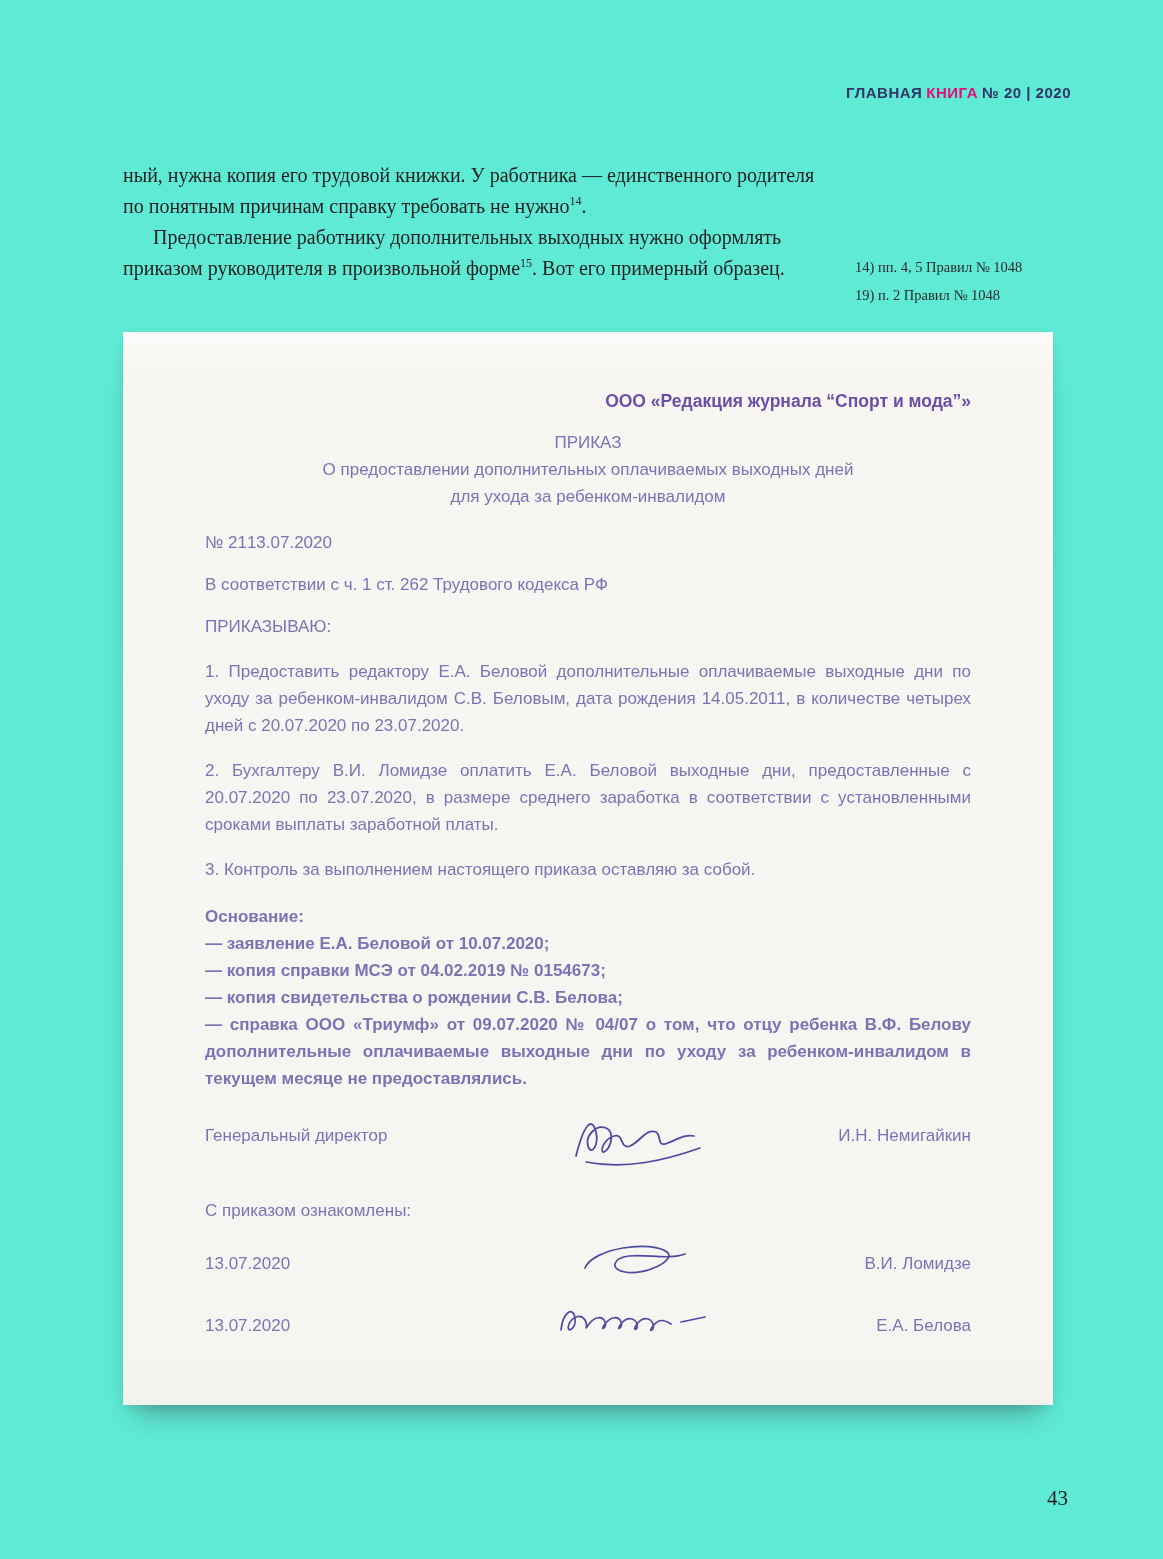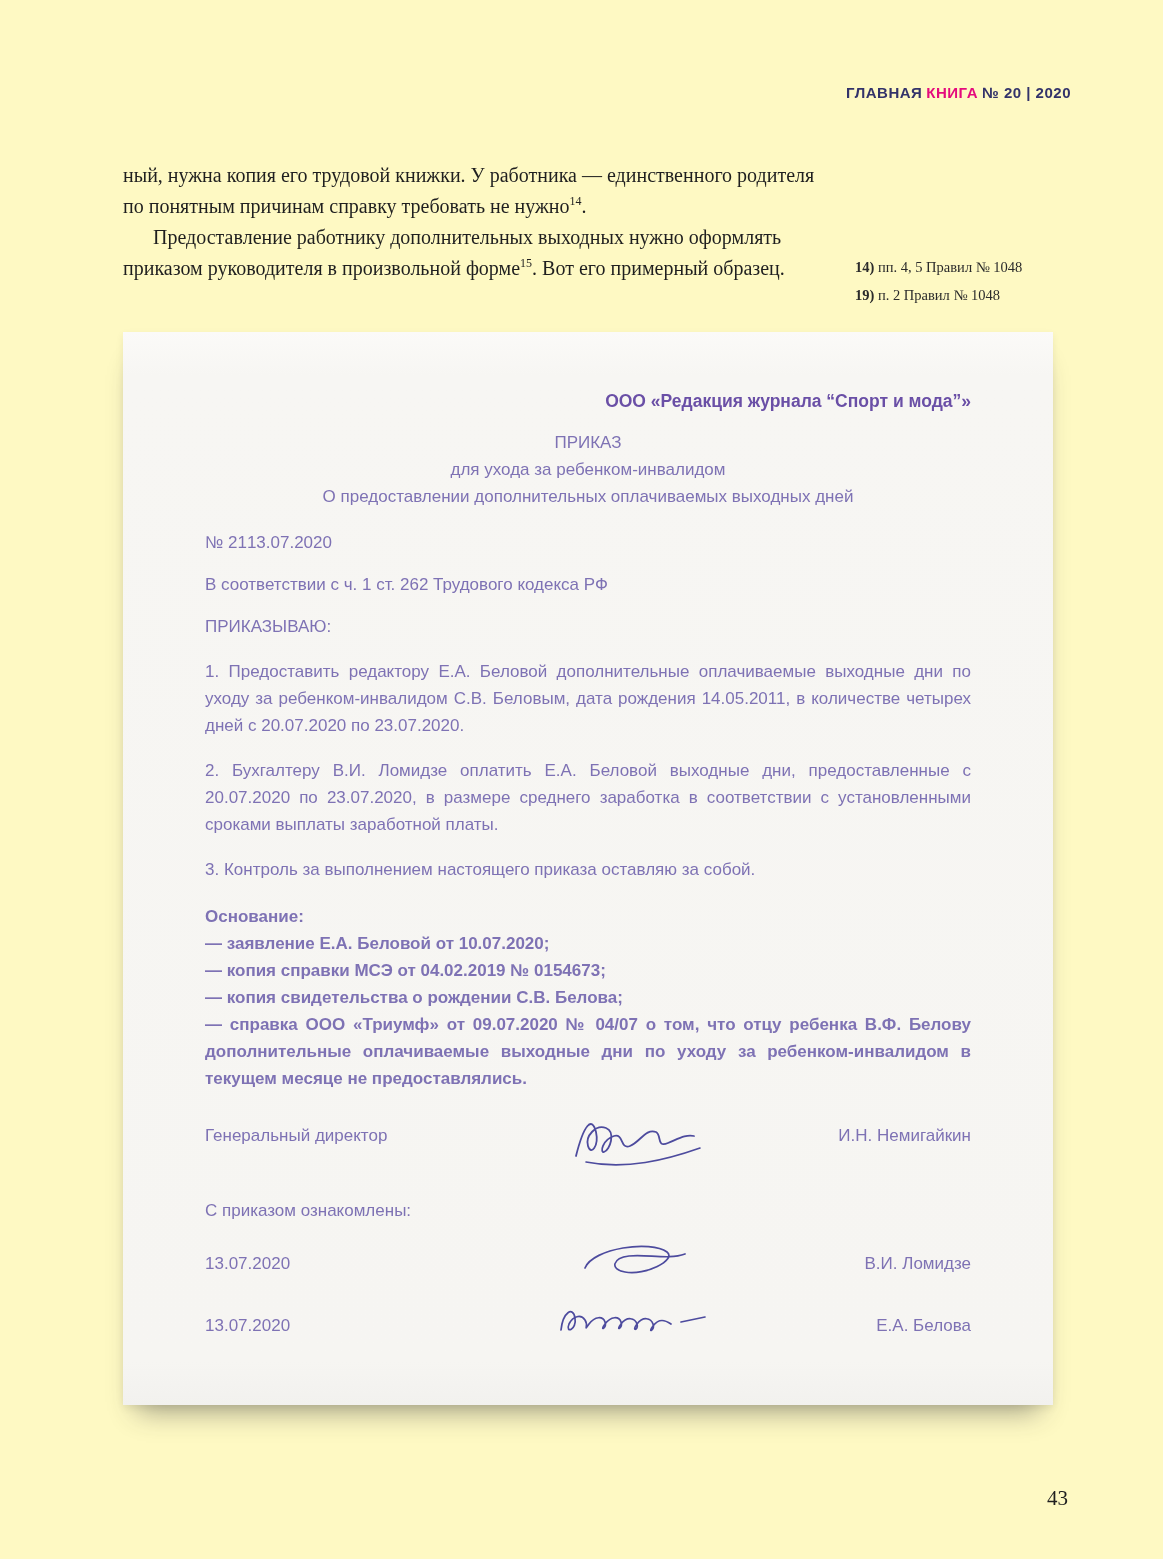--- a/index.html
+++ b/index.html
@@ -2,21 +2,21 @@
 <html><head>
 <meta charset="utf-8">
 <style>
   * { margin: 0; padding: 0; box-sizing: border-box; }
   html, body { background: #e9e9e9; }
   .page {
     position: relative;
     width: 1163px;
     height: 1559px;
     margin: 0 auto;
-    background: #fef9c3;
+    background: #5eead4;
     font-family: "Liberation Serif", serif;
     overflow: hidden;
   }
 
   
   .masthead {
     position: absolute;
     top: 84px;
     right: 92px;
     font-family: "Liberation Sans", sans-serif;
@@ -44,21 +44,21 @@
   
   .footnotes {
     position: absolute;
     left: 855px;
     top: 253px;
     width: 230px;
     font-size: 14.5px;
     line-height: 28px;
     color: #2b2b2b;
   }
-  .footnotes b { font-weight: bold; }
+  .footnotes b { font-weight: normal; }
 
   
   .order-doc {
     position: absolute;
     left: 123px;
     top: 332px;
     width: 930px;
     height: 1073px;
     background: #f7f6f3;
     background: linear-gradient(180deg, #fbfaf8 0%, #f7f6f3 4%, #f6f5f2 96%, #f2f1ee 100%);
@@ -134,22 +134,22 @@
 
   <aside class="footnotes">
     <div><b>14)</b> <span>пп. 4, 5 Правил № 1048</span></div>
     <div><b>19)</b> <span>п. 2 Правил № 1048</span></div>
   </aside>
 
   <section class="order-doc">
 
     <h2 class="doc-company">ООО «Редакция журнала “Спорт и мода”»</h2>
     <div class="doc-title">ПРИКАЗ</div>
+    <div class="doc-subject">О предоставлении дополнительных оплачиваемых выходных дней</div>
     <div class="doc-subject">для ухода за ребенком-инвалидом</div>
-    <div class="doc-subject">О предоставлении дополнительных оплачиваемых выходных дней</div>
 
     <div class="doc-meta">
       <span>№ 21</span>
       <span>13.07.2020</span>
     </div>
 
     <p class="doc-par">В соответствии с ч. 1 ст. 262 Трудового кодекса РФ</p>
     <p class="doc-par">ПРИКАЗЫВАЮ:</p>
 
     <p class="doc-par item just">1. Предоставить редактору Е.А. Беловой дополнительные оплачиваемые выходные дни по уходу за ребенком-инвалидом С.В. Беловым, дата рождения 14.05.2011, в количестве четырех дней с 20.07.2020 по 23.07.2020.</p>

